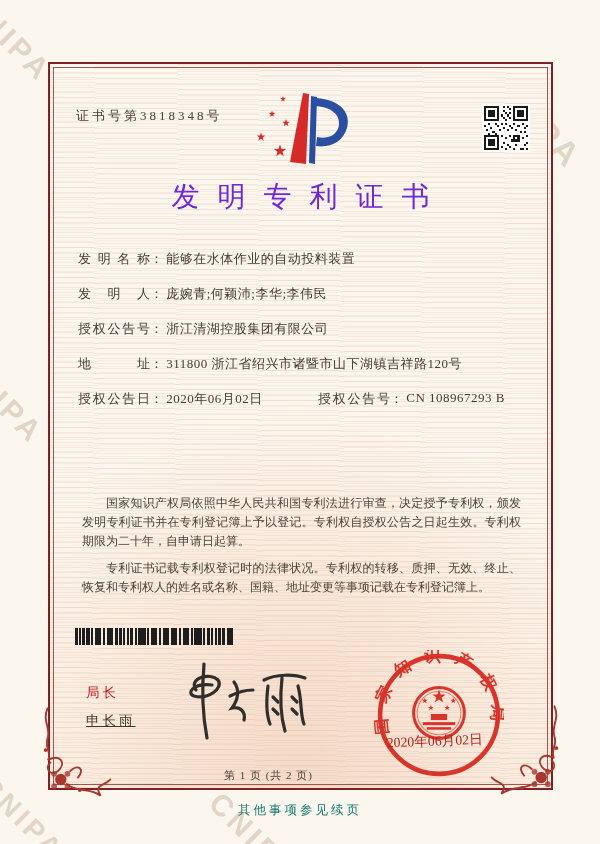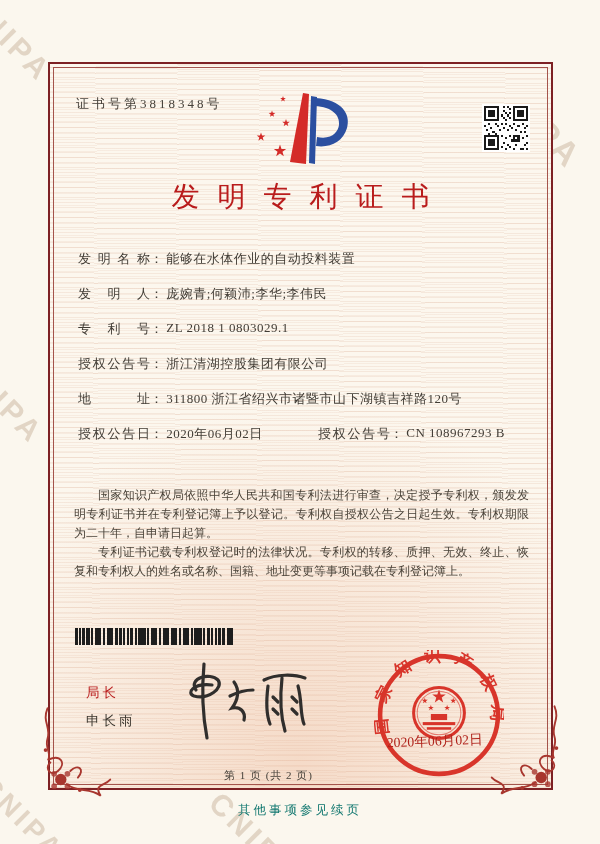--- a/index.html
+++ b/index.html
@@ -29,53 +29,53 @@
     position:absolute;left:48px;top:62px;width:505px;height:728px;
     box-sizing:border-box;
     border:2.5px solid #7d2124;
     background:
       radial-gradient(120% 85% at 50% 96%, rgba(234,176,143,0.40), rgba(234,176,143,0) 58%),
       repeating-linear-gradient(0.7deg, rgba(206,143,112,0.15) 0 1px, rgba(0,0,0,0) 1px 5px),
       repeating-linear-gradient(-0.7deg, rgba(206,143,112,0.11) 0 1px, rgba(0,0,0,0) 1px 6px),
       #fcf7ee;
   }
   .frame-inner-line{position:absolute;inset:3px;border:1px solid #a4544c;pointer-events:none;}
-  .cert-no{position:absolute;left:76px;top:95px;font-size:13px;letter-spacing:3px;color:#46413a;}
+  .cert-no{position:absolute;left:76px;top:107px;font-size:13px;letter-spacing:3px;color:#46413a;}
   .logo{position:absolute;left:252px;top:90px;}
   .qr{position:absolute;left:482px;top:104px;}
   .title{
     position:absolute;left:48px;top:178px;width:505px;
     text-align:center;font-size:28px;letter-spacing:18px;padding-left:18px;
-    box-sizing:border-box;color:#b91c1c;font-weight:500;
+    box-sizing:border-box;color:#6d28d9;font-weight:500;
   }
   .rows{position:absolute;left:78px;top:250px;width:452px;font-size:13px;color:#413c35;}
   .frow{height:35px;white-space:nowrap;}
   .flabel{
     display:inline-block;width:72px;
     text-align:justify;text-align-last:justify;
     vertical-align:top;
   }
   .colon{display:inline-block;vertical-align:top;}
   .fvalue{letter-spacing:0.5px;margin-top:14px;}
   .grant-row{position:relative;}
   .grant-no{position:absolute;left:240px;top:0;white-space:nowrap;}
   .paras{
     position:absolute;left:74px;top:486px;width:455px;
     font-size:12px;line-height:1.58;color:#4a4339;text-align:justify;
   }
-  .paras p{margin:0;text-indent:2em;}
+  .paras p{margin:8px;text-indent:2em;}
   .barcode{
     position:absolute;left:75px;top:628px;width:158px;height:17px;
     background-image:
       repeating-linear-gradient(90deg,#1d1d1d 0 2px,rgba(0,0,0,0) 2px 4px),
       repeating-linear-gradient(90deg,#1d1d1d 0 1px,rgba(0,0,0,0) 1px 7px),
       repeating-linear-gradient(90deg,#1d1d1d 0 3px,rgba(0,0,0,0) 3px 11px);
   }
   .director-label{position:absolute;left:86px;top:684px;font-size:13.5px;letter-spacing:3px;color:#b91c1c;}
-  .director-name{position:absolute;left:86px;top:712px;font-size:13.5px;letter-spacing:3px;color:#3c372f;}
+  .director-name{position:absolute;left:86px;top:712px;font-size:13.5px;letter-spacing:3px;color:#3c372f;text-decoration:underline;}
   .signature{position:absolute;left:168px;top:656px;}
   .seal{position:absolute;left:374px;top:650px;}
   .page-info{position:absolute;left:48px;top:768px;width:441px;text-align:center;font-size:11px;letter-spacing:1px;color:#46413a;}
   .cont-note{position:absolute;left:0;top:802px;width:600px;text-align:center;font-size:12.5px;letter-spacing:3px;color:#0f766e;}
   .ornament{position:absolute;pointer-events:none;}
   .orn-left{left:38px;top:704px;}
   .orn-right{left:488px;top:702px;transform:scaleX(-1);}
 </style>
 </head>
 <body>
@@ -135,24 +135,20 @@
   <div class="rows">
     <div class="frow">
       <span class="flabel">发明名称</span><span class="colon">：</span>
       <span class="fvalue">能够在水体作业的自动投料装置</span>
     </div>
     <div class="frow">
       <span class="flabel">发明人</span><span class="colon">：</span>
       <span class="fvalue">庞婉青;何颖沛;李华;李伟民</span>
     </div>
     <div class="frow">
-      <span class="flabel">专利号</span><span class="colon">：</span>
-      <span class="fvalue">ZL 2018 1 0803029.1</span>
-    </div>
-    <div class="frow">
       <span class="flabel">授权公告号</span><span class="colon">：</span>
       <span class="fvalue">浙江清湖控股集团有限公司</span>
     </div>
     <div class="frow">
       <span class="flabel">地址</span><span class="colon">：</span>
       <span class="fvalue">311800 浙江省绍兴市诸暨市山下湖镇吉祥路120号</span>
     </div>
     <div class="frow grant-row">
       <span class="flabel">授权公告日</span><span class="colon">：</span>
       <span class="fvalue">2020年06月02日</span>

